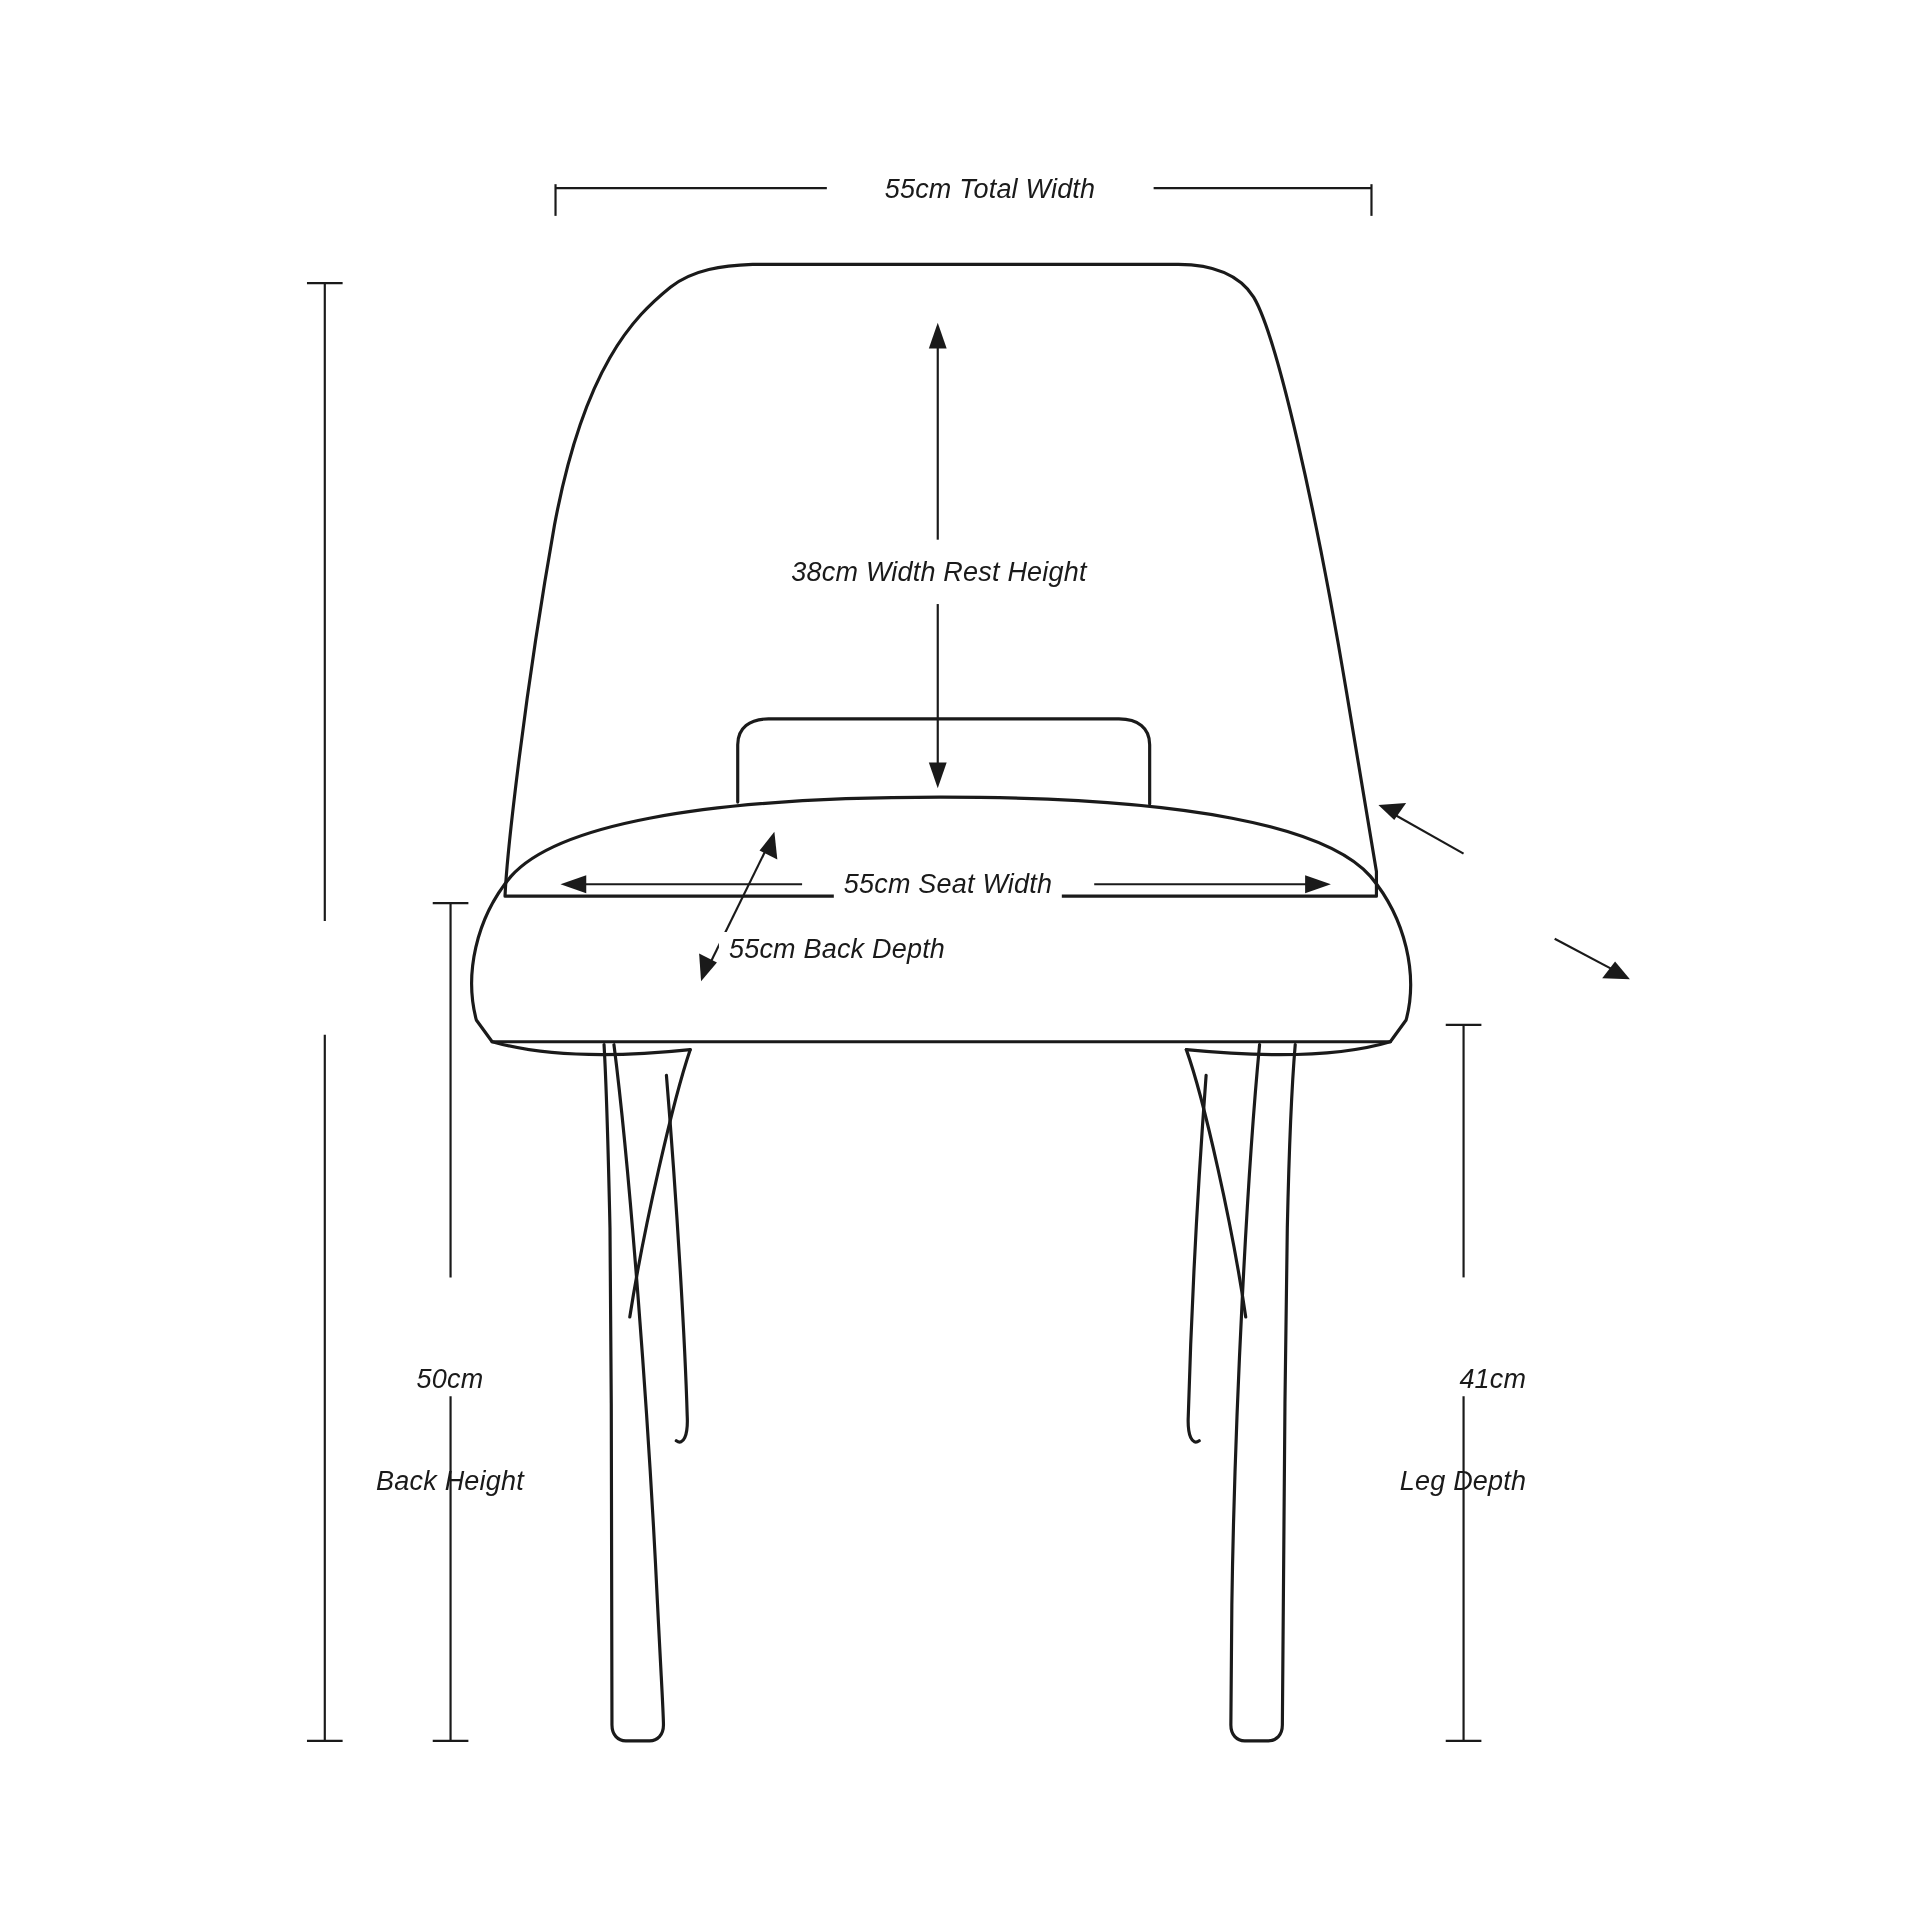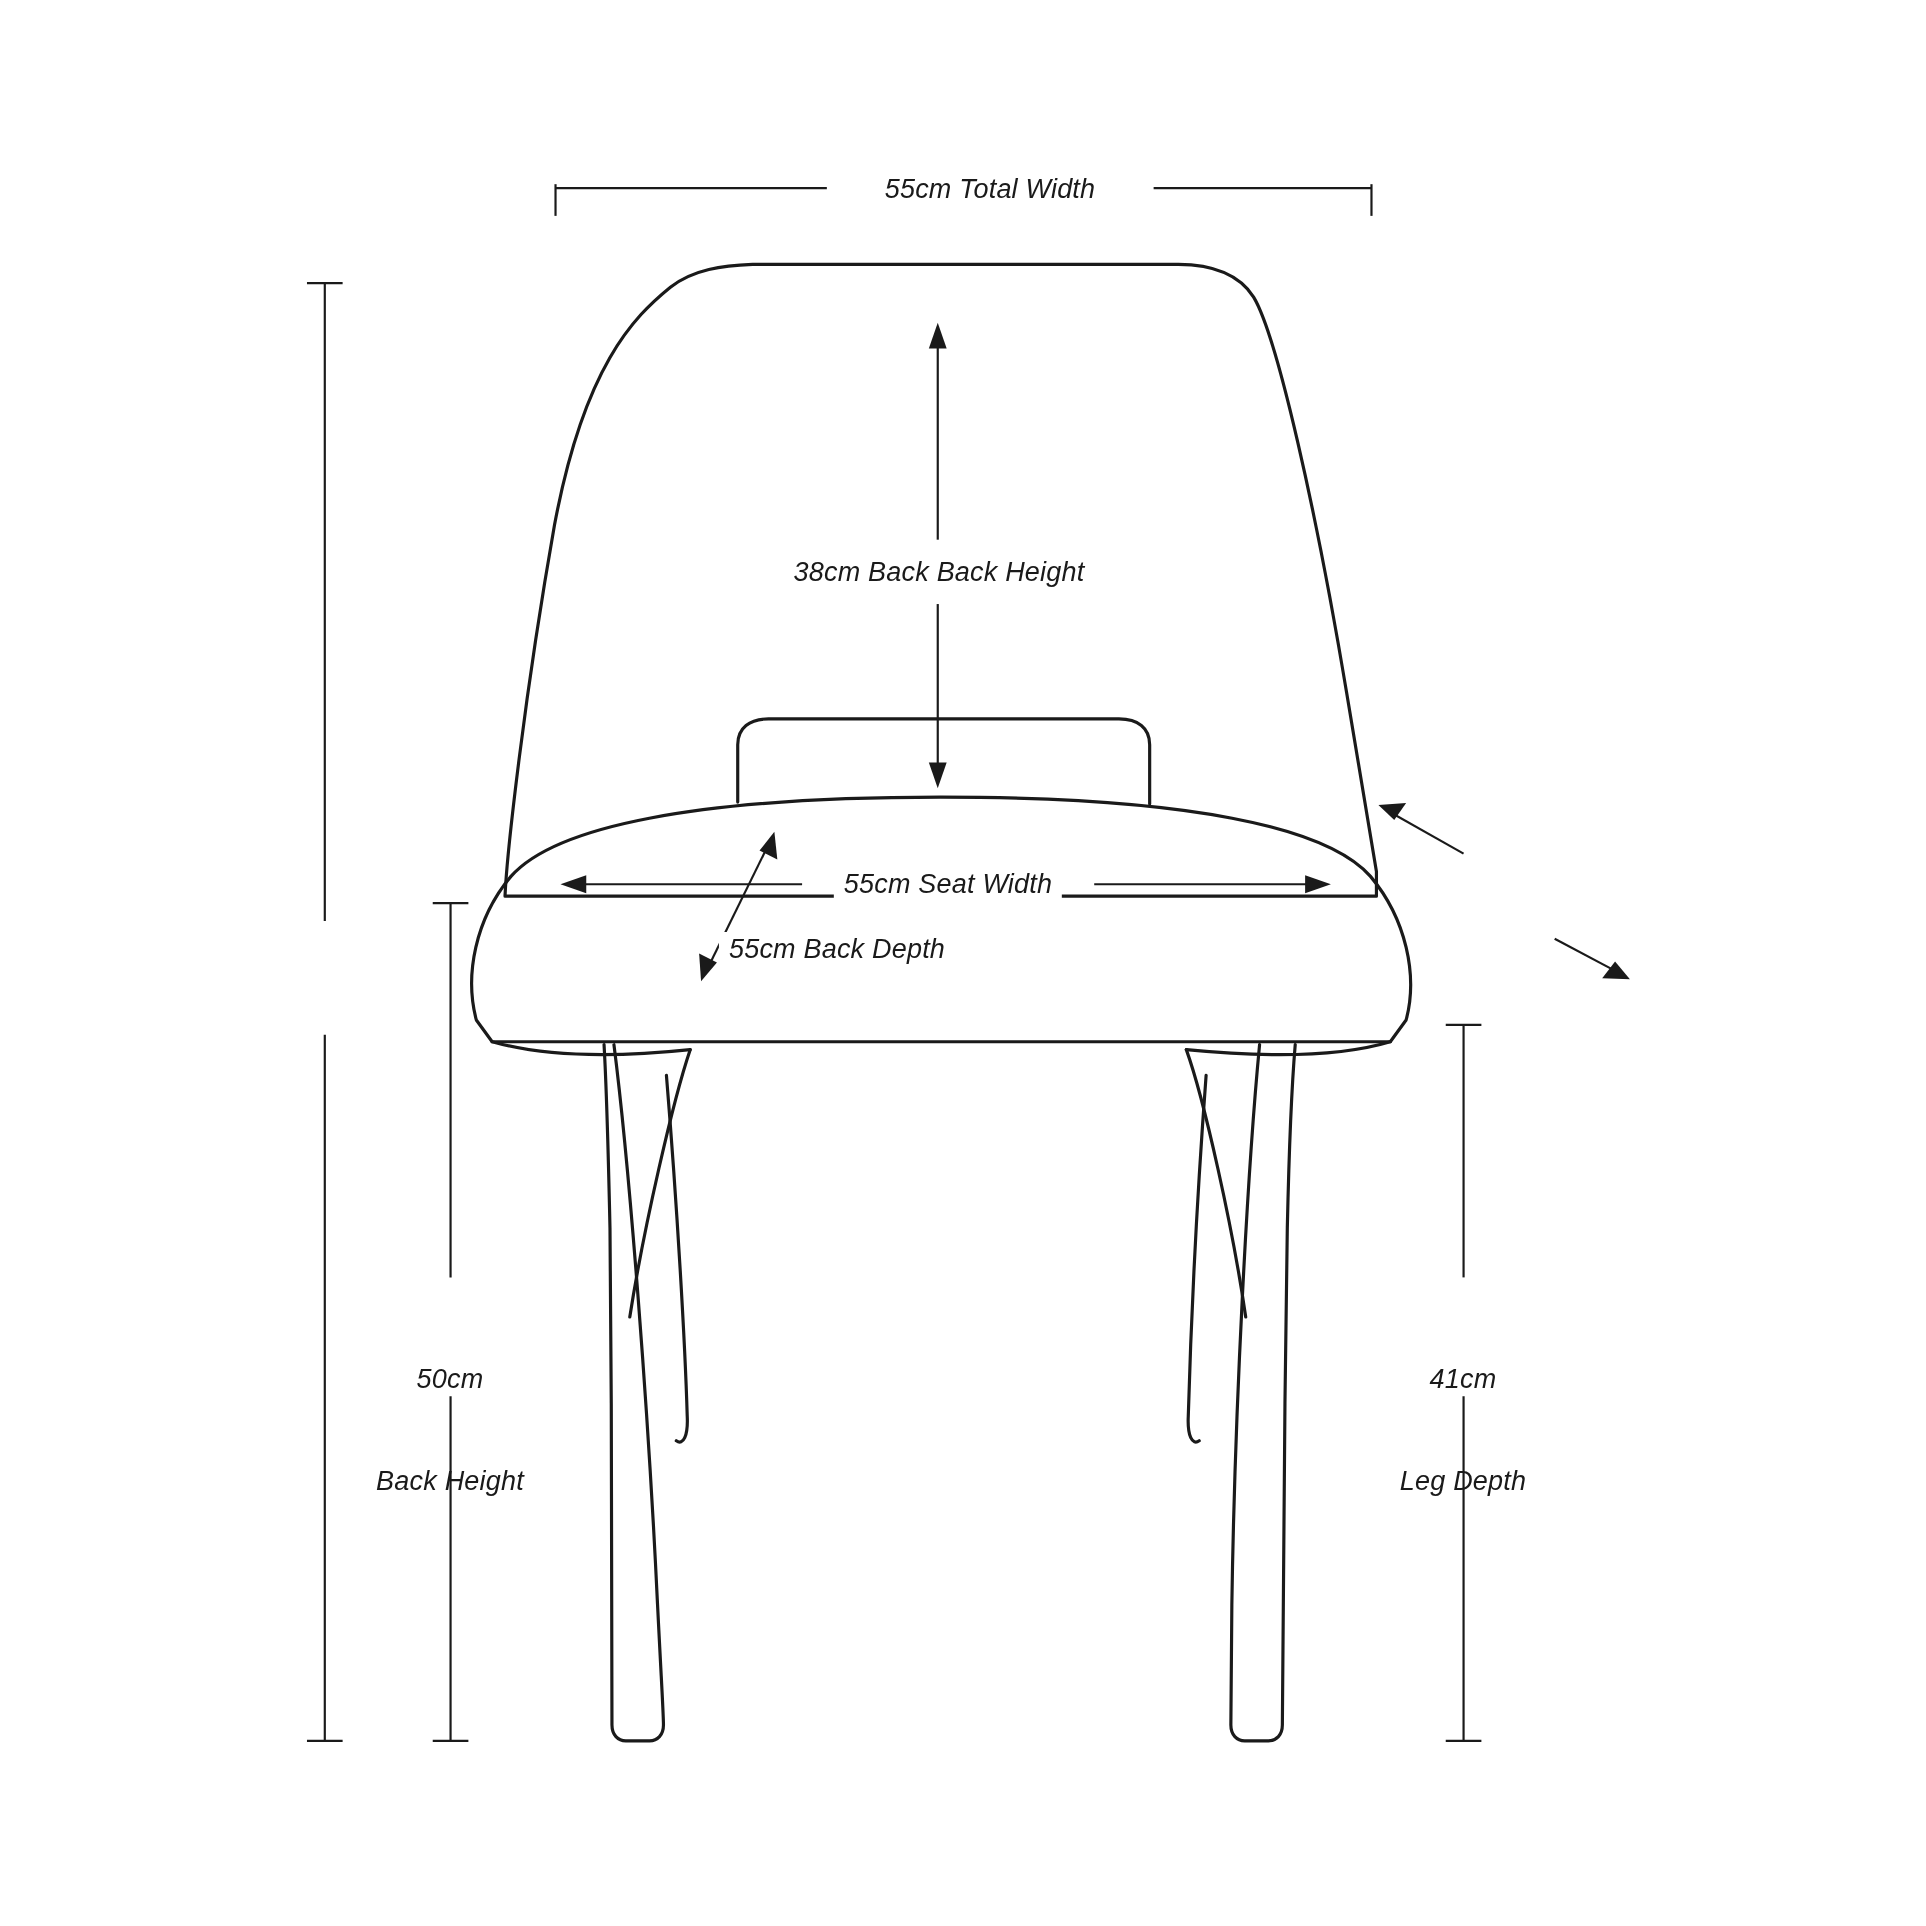--- a/index.html
+++ b/index.html
@@ -187,32 +187,32 @@
       <path class="dim-line" d="M 1478 1035 L 1478 1290"></path>
       <path class="dim-line" d="M 1478 1410 L 1478 1758"></path>
       <path class="dim-line" d="M 1460 1035 L 1496 1035"></path>
       <path class="dim-line" d="M 1460 1758 L 1496 1758"></path>
     </g>
 
   </svg>
 
   <div class="label center bg" style="left:990px; top:172px;">55cm Total Width</div>
 
-  <div class="label center bg" style="left:939px; top:555px;">38cm Back Back Height</div>
+  <div class="label center bg" style="left:939px; top:555px;">38cm Width Rest Height</div>
 
 
   <div class="label center bg" style="left:948px; top:867px;text-align:center;">55cm Seat Width</div>
 
   <div class="label center bg" style="left:837px; top:932px;">55cm Back Depth</div>
 
 
   <div class="label center" style="left:450px; top:1294px;">
     <div>50cm</div>
     <div>Back Height</div>
   </div>
 
-  <div class="label center" style="left:1463px; top:1294px;">
+  <div class="label center" style="left:1463px; top:1294px;text-align:right;">
     <div>41cm</div>
     <div>Leg Depth</div>
   </div>
 
 </div>
 
 
 </body></html>

